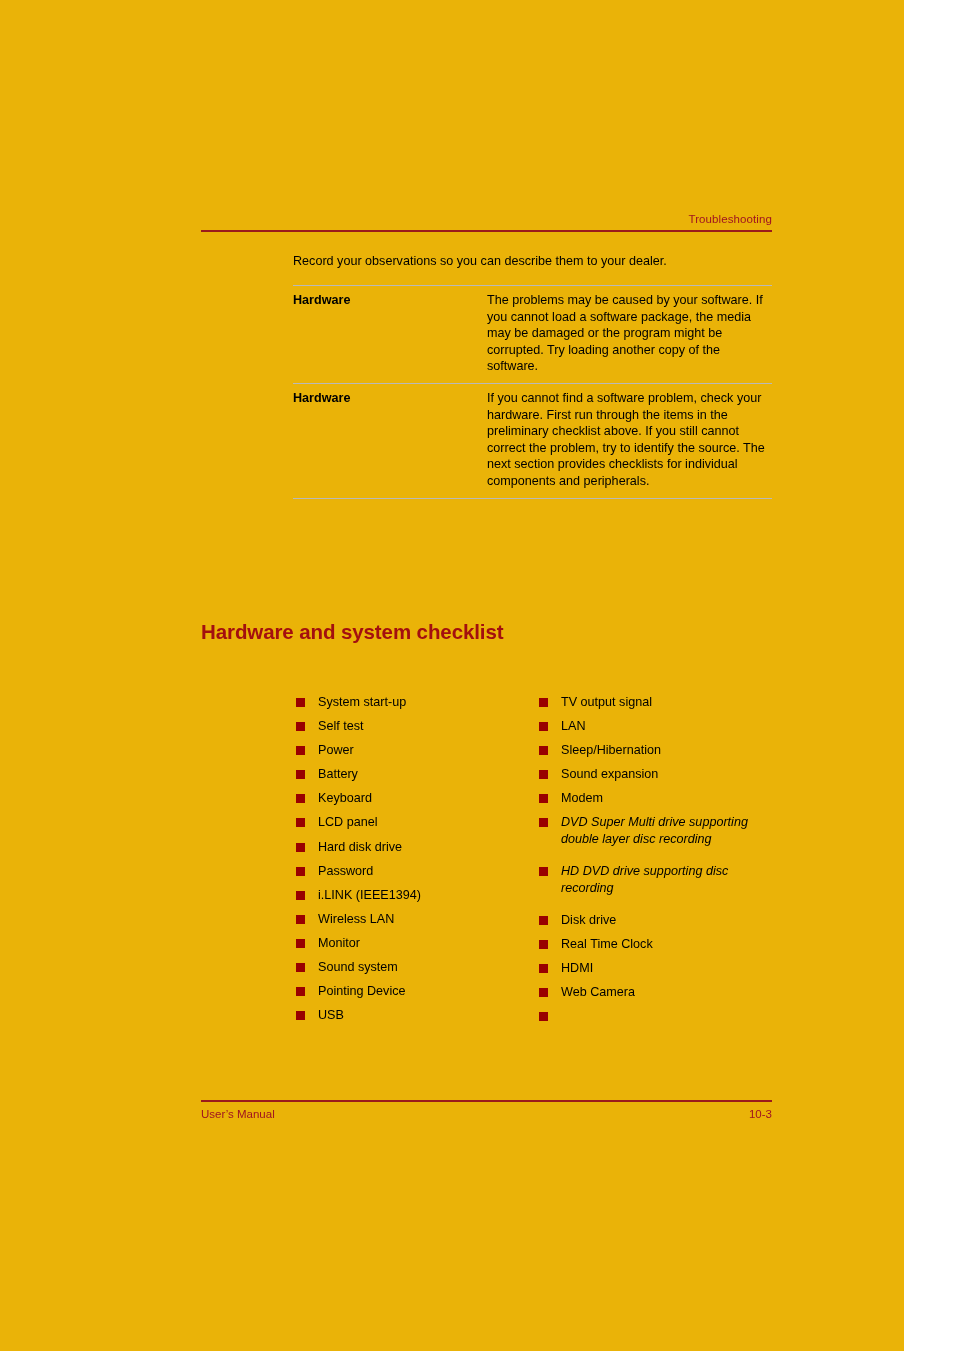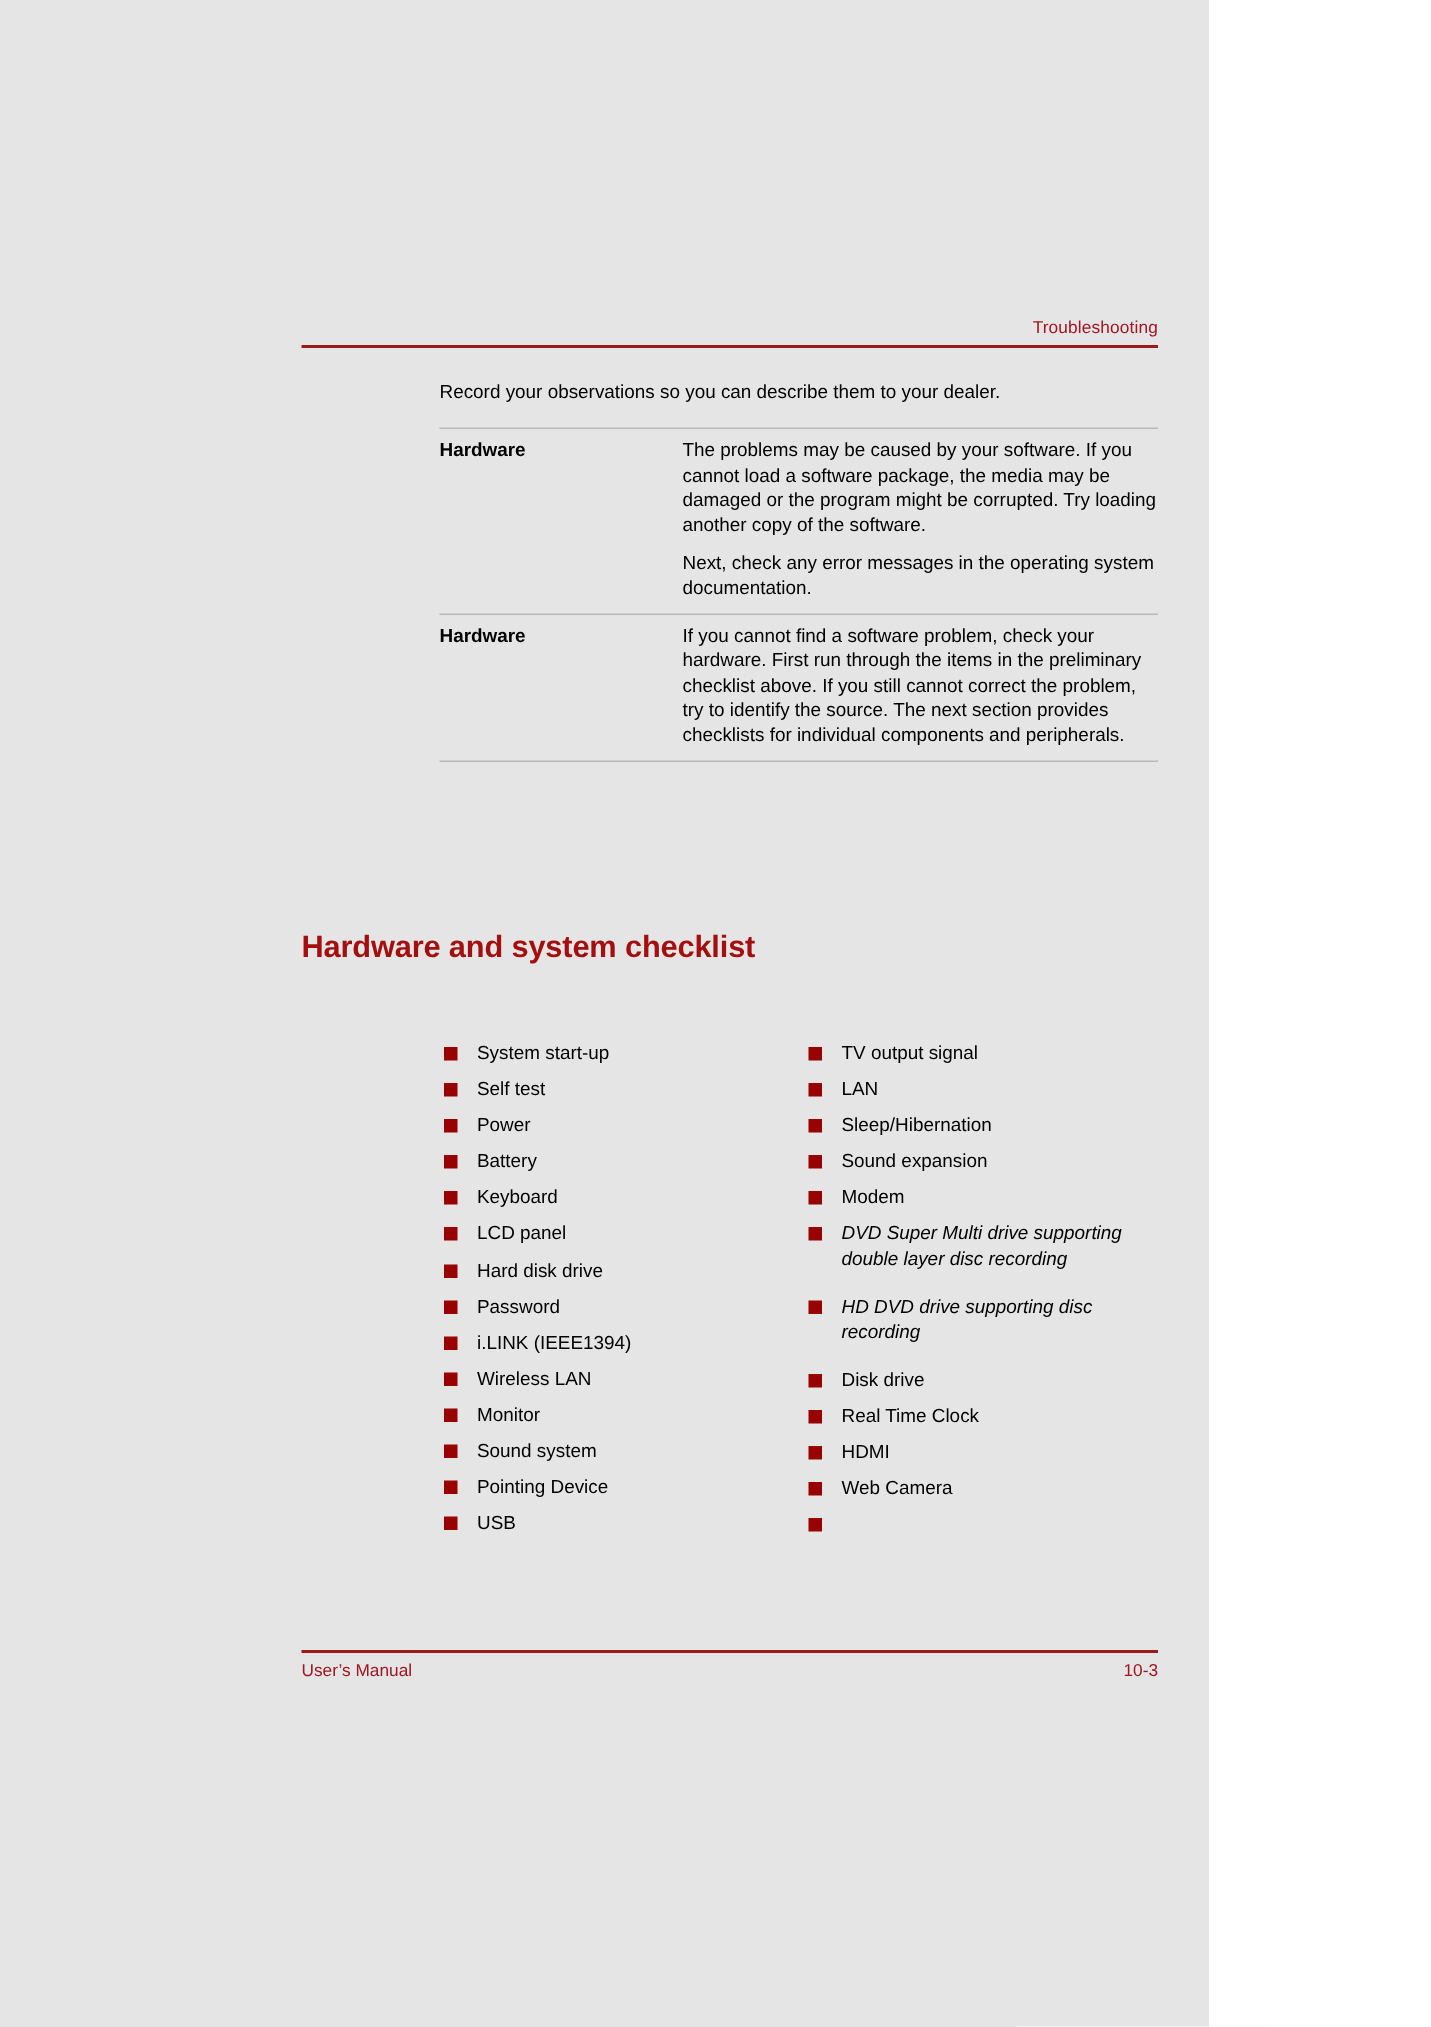--- a/index.html
+++ b/index.html
@@ -6,23 +6,23 @@
     margin: 0;
     padding: 0;
     background: #ffffff;
   }
   body {
     font-family: "Liberation Sans", sans-serif;
     color: #000000;
   }
   .page {
     position: relative;
-    width: 806px;
+    width: 904px;
     height: 1351px;
-    background: #e5e5e5;
+    background: #eab308;
     overflow: hidden;
   }
 
   
   .header-area {
     position: absolute;
     left: 201px;
     top: 212px;
     width: 571px;
   }
@@ -71,20 +71,21 @@
     font-size: 12.6px;
     font-weight: bold;
     line-height: 16.6px;
     color: #000;
   }
   .def-desc {
     flex: 1 1 auto;
     font-size: 12.6px;
     line-height: 16.6px;
     color: #000;
+    margin-left: 32px;
   }
   .def-desc p {
     margin: 0 0 9px 0;
   }
   .def-desc p:last-child { margin-bottom: 0; }
 
   
   .section-heading {
     position: absolute;
     left: 201px;
@@ -173,21 +174,20 @@
 
   <div class="intro-line">Record your observations so you can describe them to your dealer.</div>
 
   <div class="def-table">
     <div class="rule-top"></div>
 
     <div class="def-row">
       <div class="def-term">Hardware</div>
       <div class="def-desc">
         <p>The problems may be caused by your software. If you cannot load a software package, the media may be damaged or the program might be corrupted. Try loading another copy of the software.</p>
-        <p>Next, check any error messages in the operating system documentation.</p>
       </div>
     </div>
 
     <div class="rule-mid"></div>
 
     <div class="def-row">
       <div class="def-term">Hardware</div>
       <div class="def-desc">
         <p>If you cannot find a software problem, check your hardware. First run through the items in the preliminary checklist above. If you still cannot correct the problem, try to identify the source. The next section provides checklists for individual components and peripherals.</p>
       </div>

